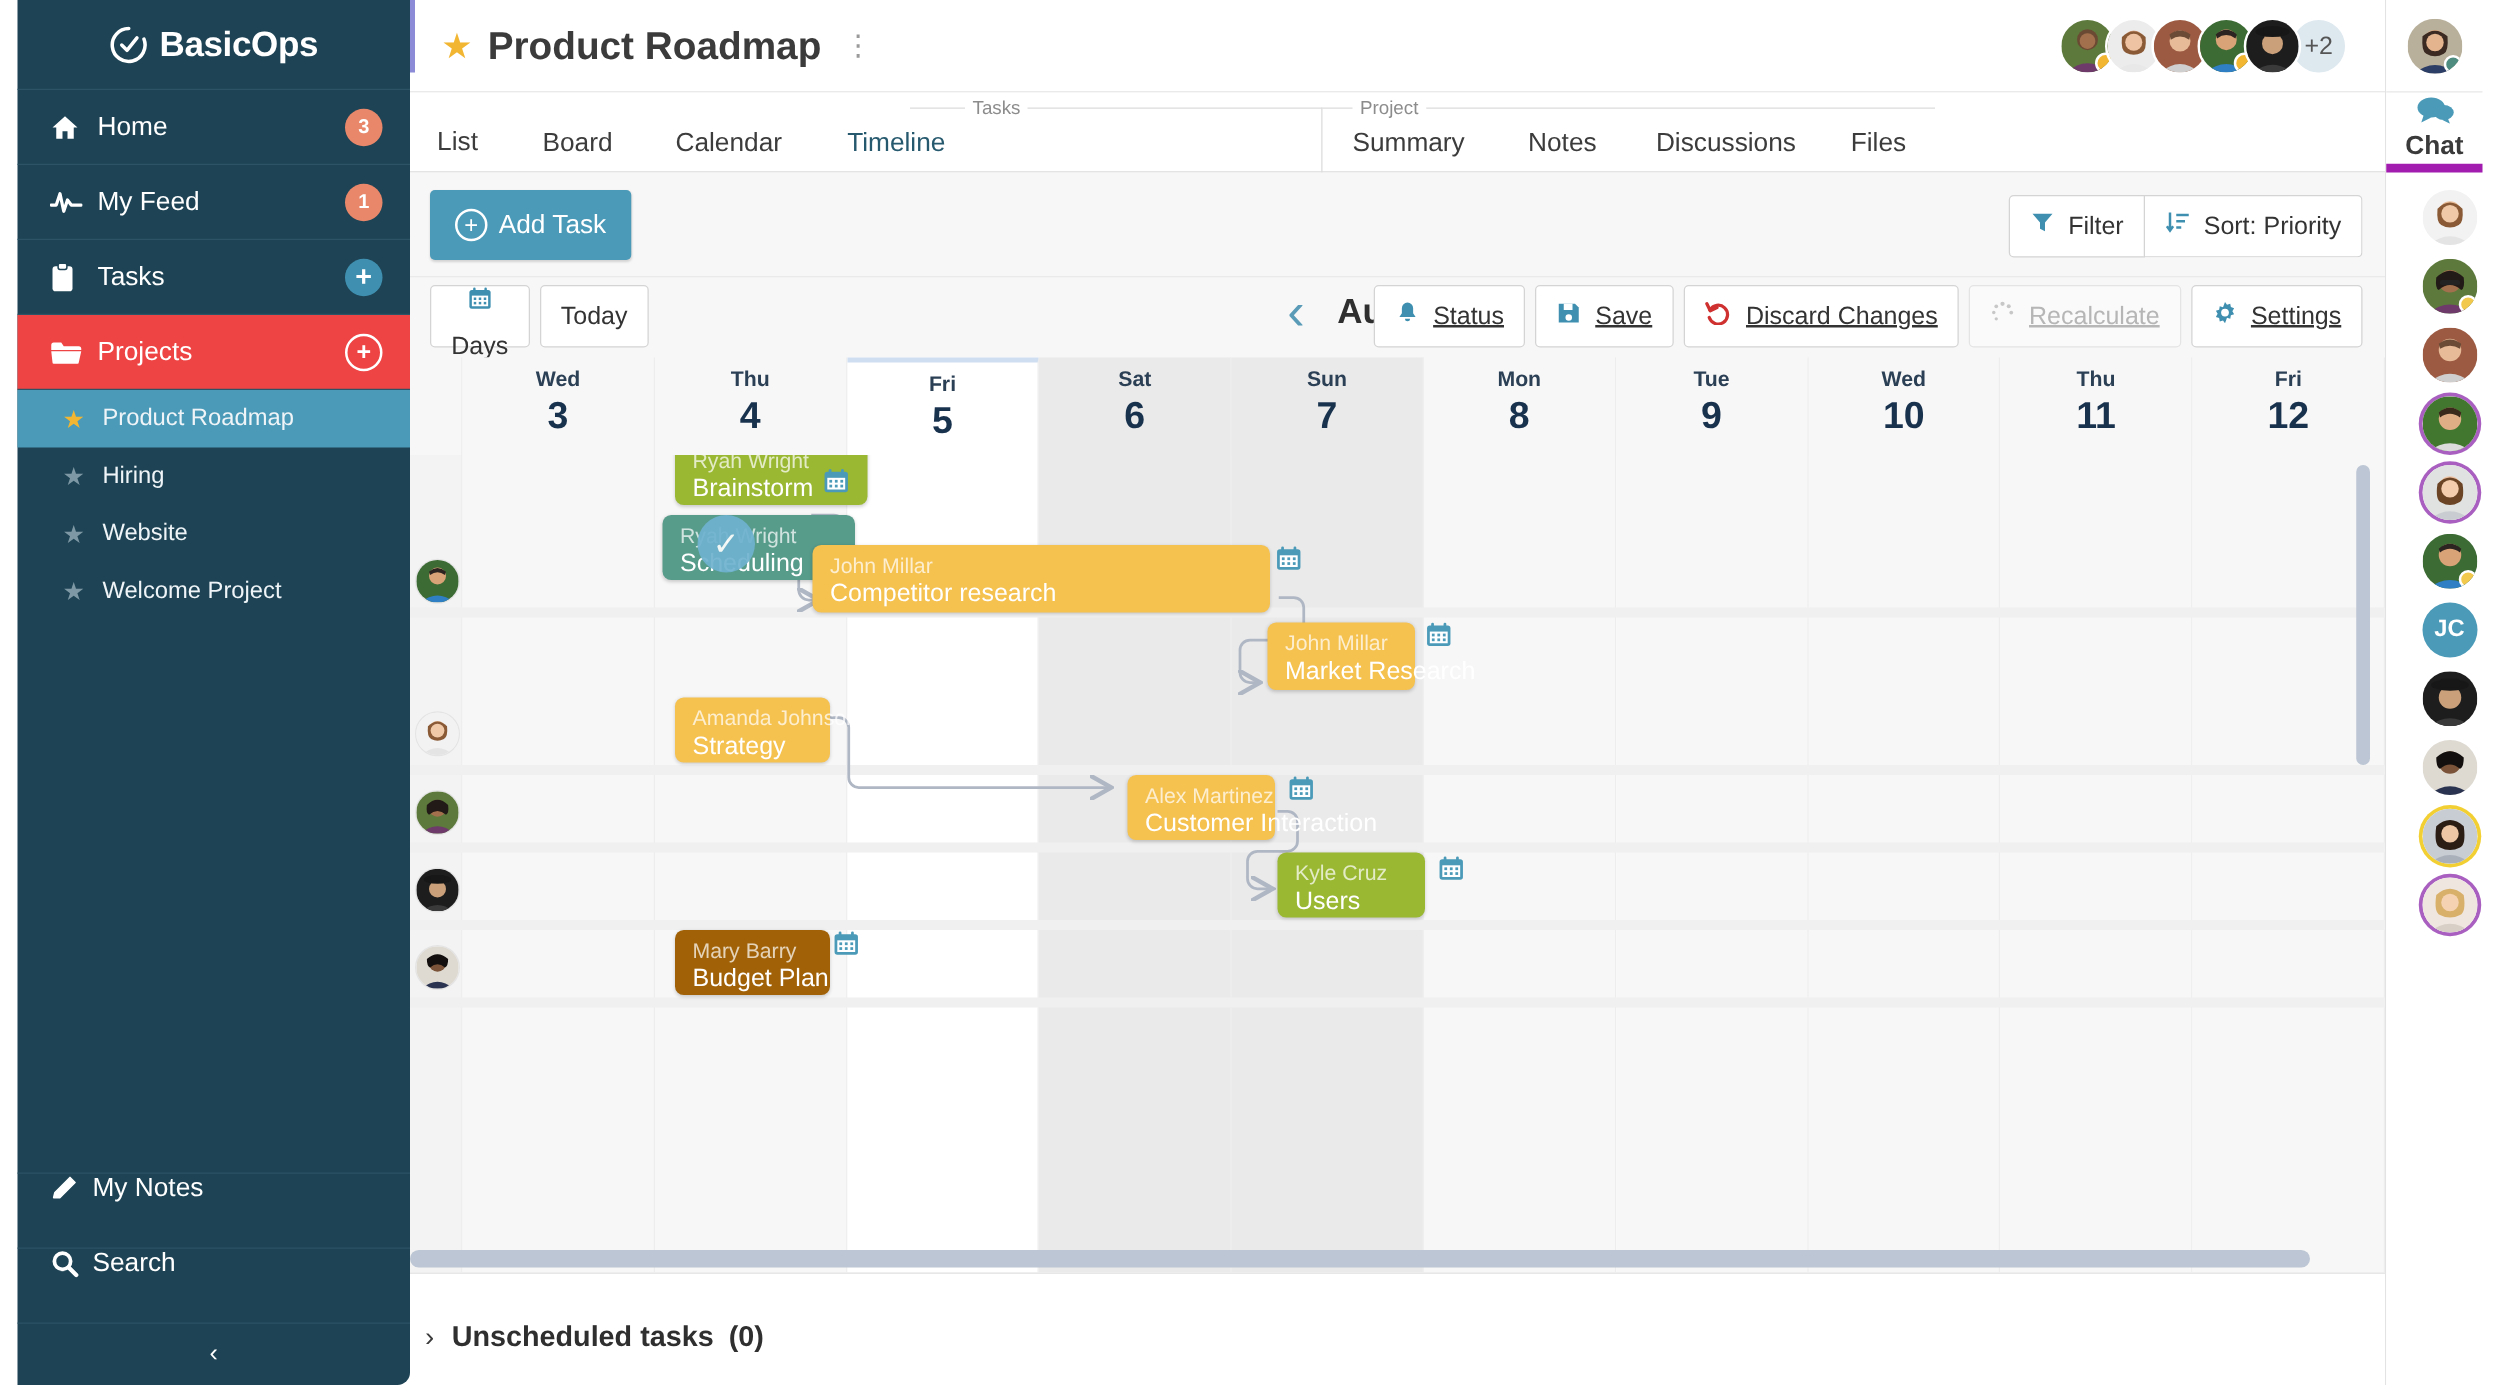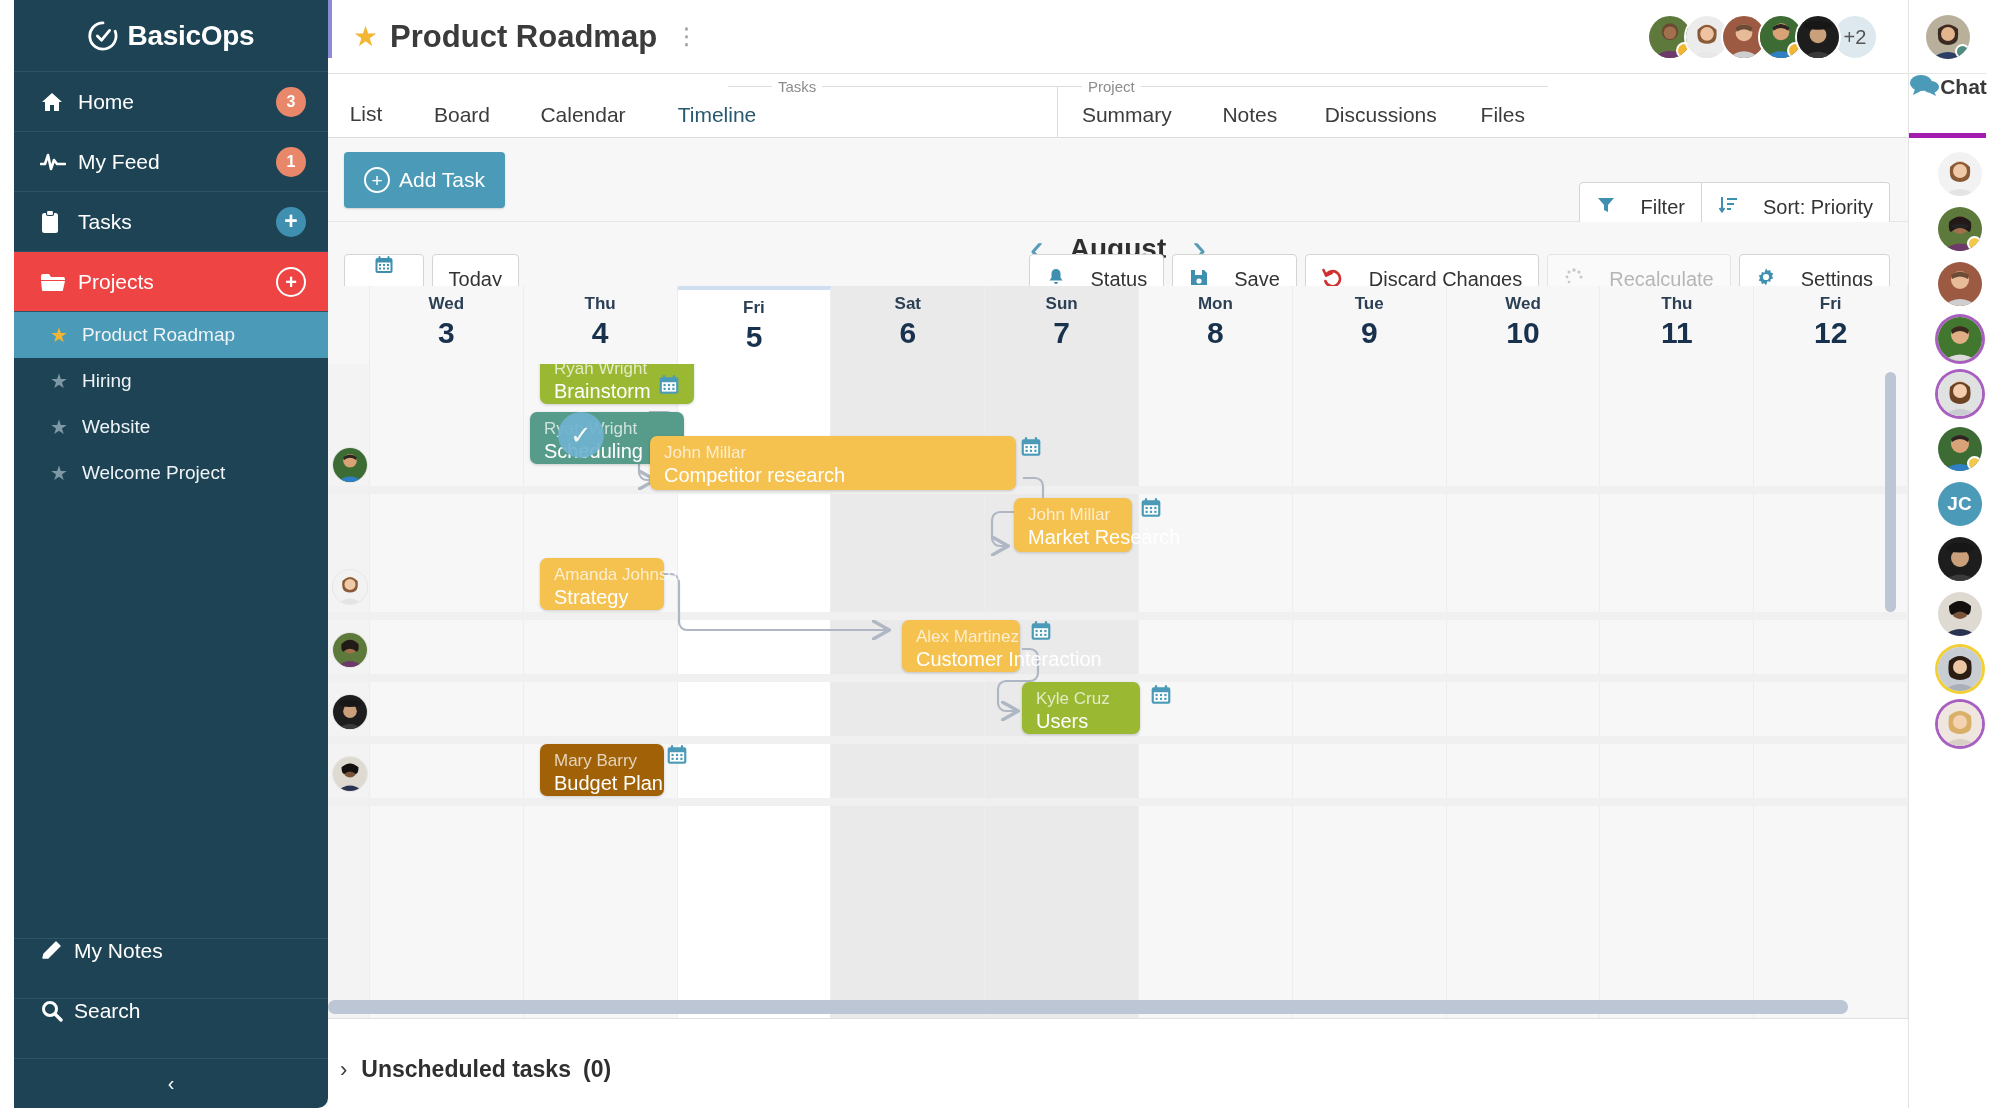--- a/index.html
+++ b/index.html
@@ -135,21 +135,21 @@
     display:flex;align-items:center;gap:9px;cursor:pointer;
     box-shadow:0 1px 2px rgba(0,0,0,.15);
   }
   .btn-addtask .circ{
     width:26px;height:26px;border-radius:50%;border:2px solid #fff;
     display:flex;align-items:center;justify-content:center;font-size:19px;line-height:1;
   }
   .tb-right{ position:absolute;right:18px;top:18px;display:flex; }
   .btn-light{
     height:50px;padding:0 16px;background:#fff;border:1px solid #d4d4d4;
-    display:flex;align-items:center;gap:25px;font-size:20px;color:#333;cursor:pointer;margin-top:26px;
+    display:flex;align-items:center;gap:11px;font-size:20px;color:#333;cursor:pointer;
   }
   .btn-light.first{ border-radius:4px 0 0 4px;}
   .btn-light.last{ border-radius:0 4px 4px 0; border-left:none;}
   .btn-light.solo{ border-radius:4px; }
 
   
   .navrow{ position:relative;height:64px;background:#f7f7f7; }
   .nav-left{ position:absolute;left:16px;top:6px;display:flex;}
   .nav-center{
     position:absolute;left:0;right:0;top:6px;display:flex;align-items:center;
@@ -228,22 +228,22 @@
   
   .rail{
     position:absolute;right:14px;top:0;width:78px;height:1108px;background:#fff;
     border-left:1px solid #e3e3e3;z-index:15;border-radius:0 0 10px 0;
   }
   .rail-top{
     height:74px;display:flex;align-items:center;justify-content:center;
     border-bottom:1px solid #e7e7e7;
   }
   .rail-chat{
-    height:64px;display:flex;flex-direction:row;align-items:flex-start;justify-content:center;
-    border-bottom:5px solid #a21caf;cursor:pointer;gap:0px;
+    height:64px;display:flex;flex-direction:column;align-items:center;justify-content:center;
+    border-bottom:7px solid #a21caf;cursor:pointer;gap:0px;
   }
   .rail-chat .ctxt{ font-size:21px;font-weight:bold;color:#3a3a3a;margin-top:1px;}
   .rail-list{ padding-top:14px;display:flex;flex-direction:column;align-items:center;gap:11px;margin-left:24px;}
   .rail-av{
     width:44px;height:44px;border-radius:50%;position:relative;overflow:hidden;cursor:pointer;
   }
   .rail-av.ring-purple{ box-shadow:0 0 0 3px #a85fc0; }
   .rail-av.ring-yellow{ box-shadow:0 0 0 3px #f2d034; }
   .rail-av.initials{
     background:#4a9ab8;color:#fff;display:flex;align-items:center;justify-content:center;

